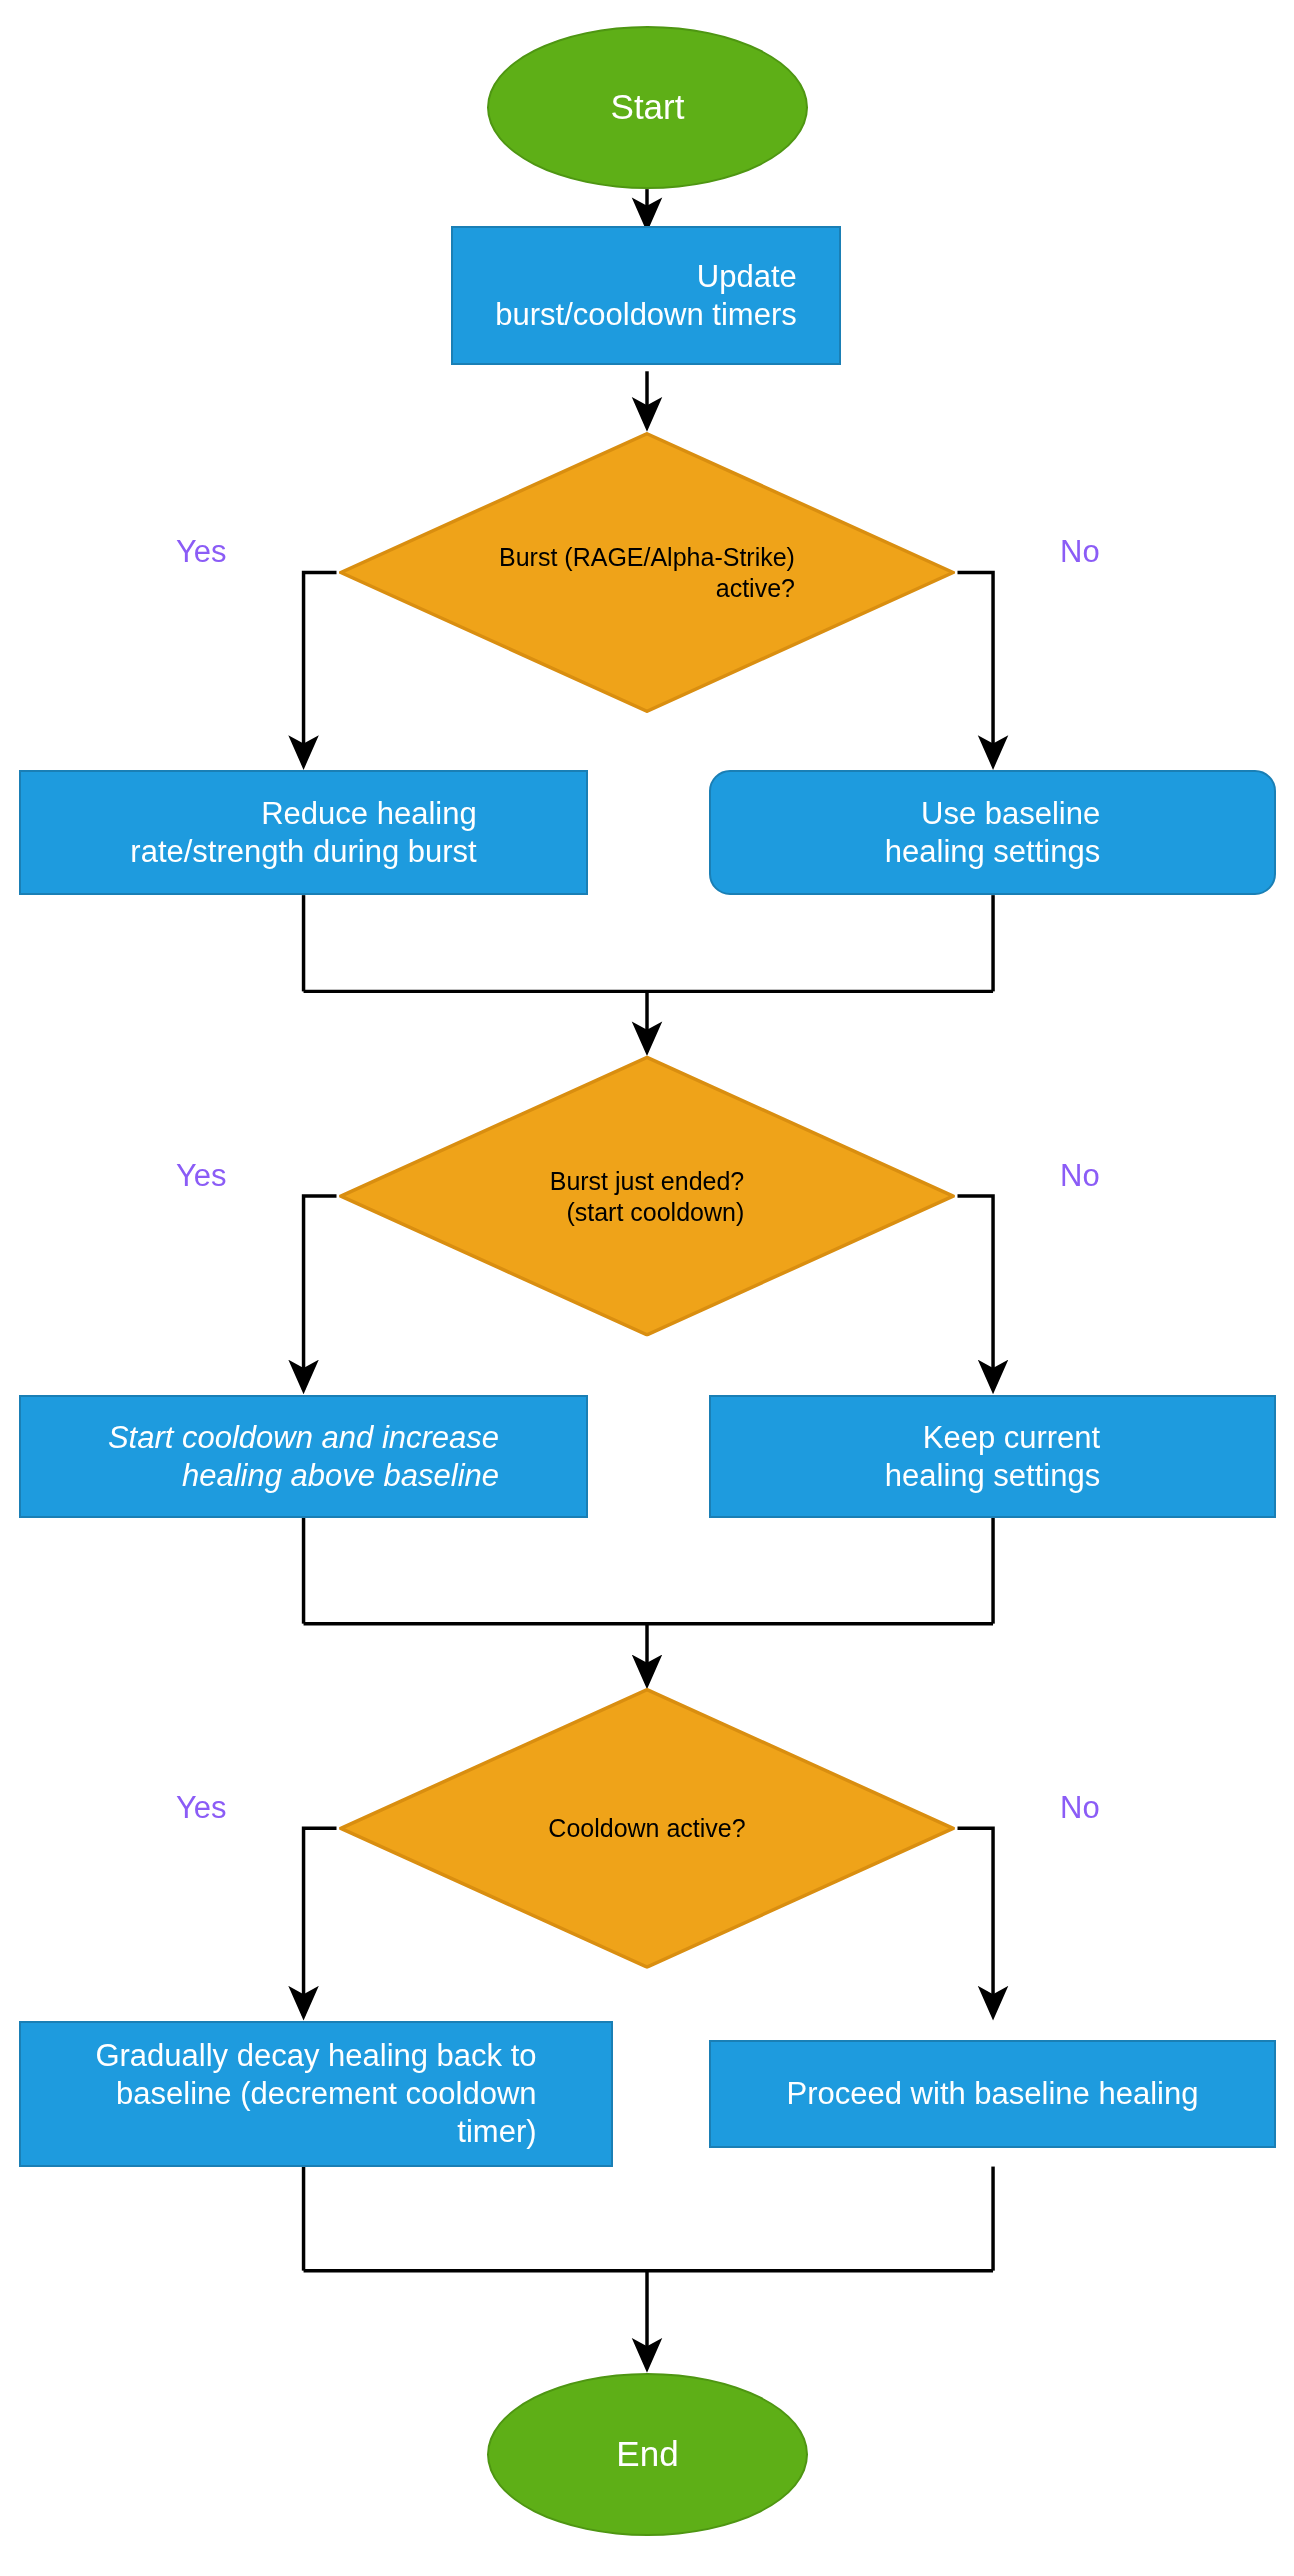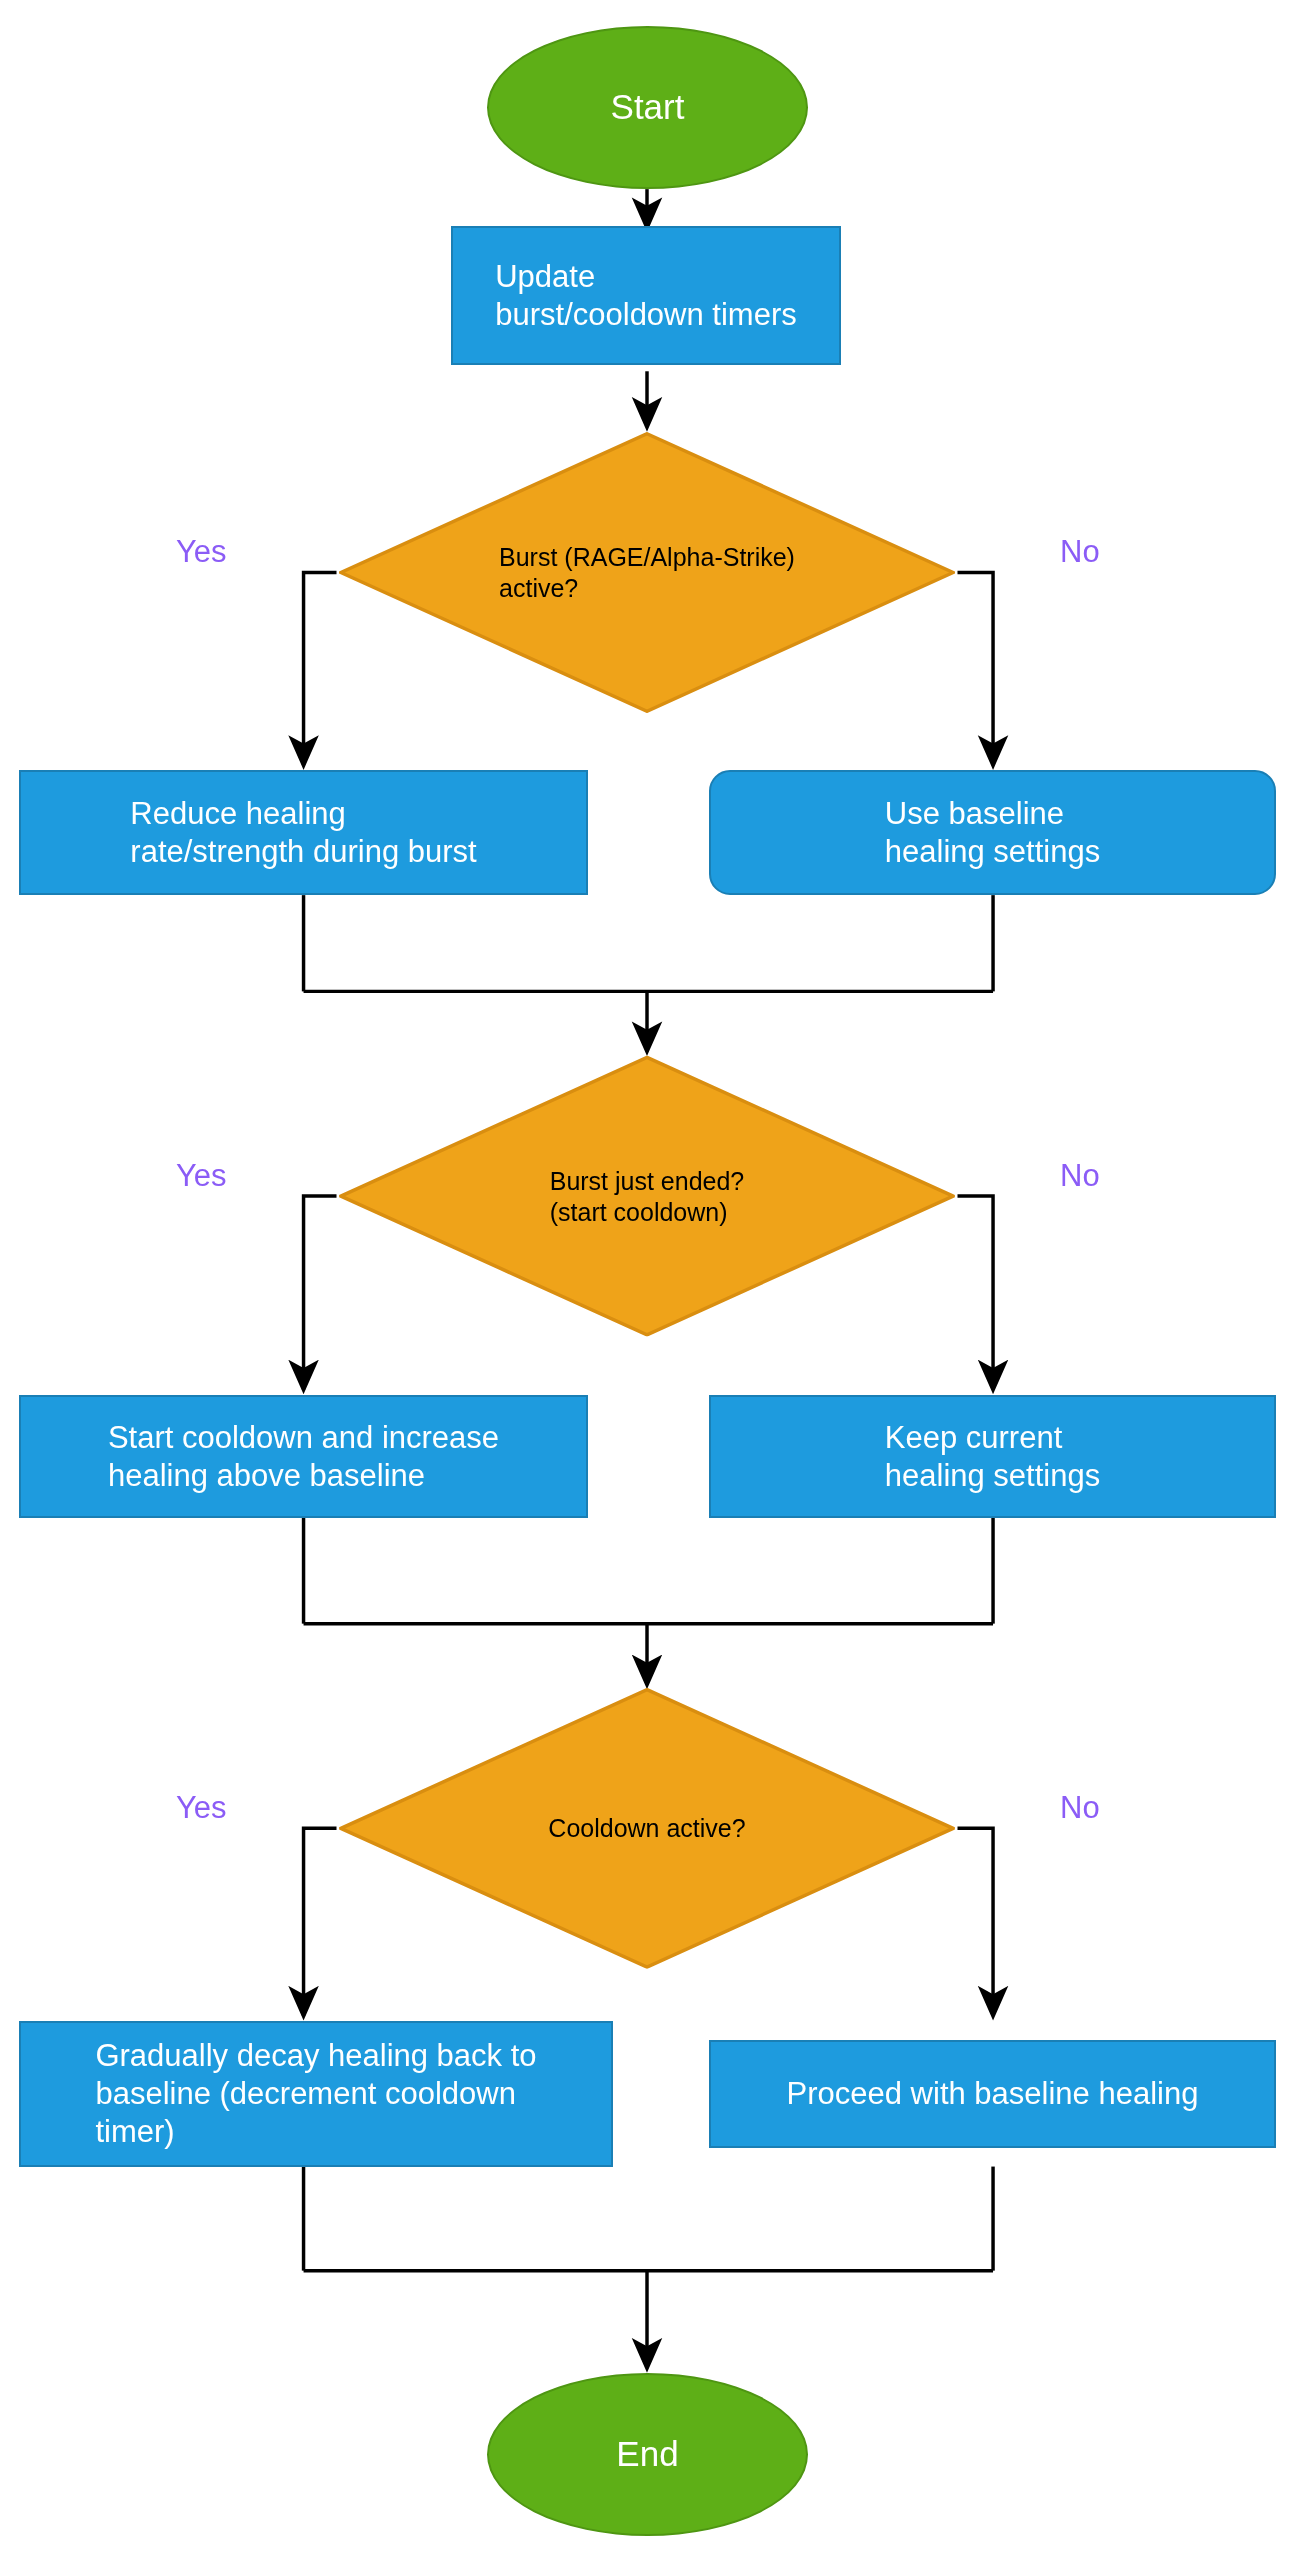--- a/index.html
+++ b/index.html
@@ -24,21 +24,21 @@
     top: 0;
     width: 1294px;
     height: 2576px;
   }
   .node {
     position: absolute;
     box-sizing: border-box;
     display: flex;
     align-items: center;
     justify-content: center;
-    text-align: left;
+    text-align: right;
     line-height: 1.22;
     z-index: 3;
   }
   .node .lbl {
     display: block;
     white-space: pre-line;
   }
   
   .terminator {
     border-radius: 50%;
@@ -165,21 +165,21 @@
 (start cooldown)</span>
   </div>
 
   <div class="branch-label" style="left:176px; top:1158px;">
     <span>Yes</span>
   </div>
   <div class="branch-label" style="left:1060px; top:1158px;">
     <span>No</span>
   </div>
 
-  <div class="node process" style="left:19px; top:1395px; width:569px; height:123px;">
+  <div class="node process" style="left:19px; top:1395px; width:569px; height:123px;font-style:italic;">
     <span class="lbl">Start cooldown and increase
 healing above baseline</span>
   </div>
 
   <div class="node process" style="left:709px; top:1395px; width:567px; height:123px;">
     <span class="lbl">Keep current
 healing settings</span>
   </div>
 
   <div class="node decision" style="left:339px; top:1688px; width:616px; height:281px;">

